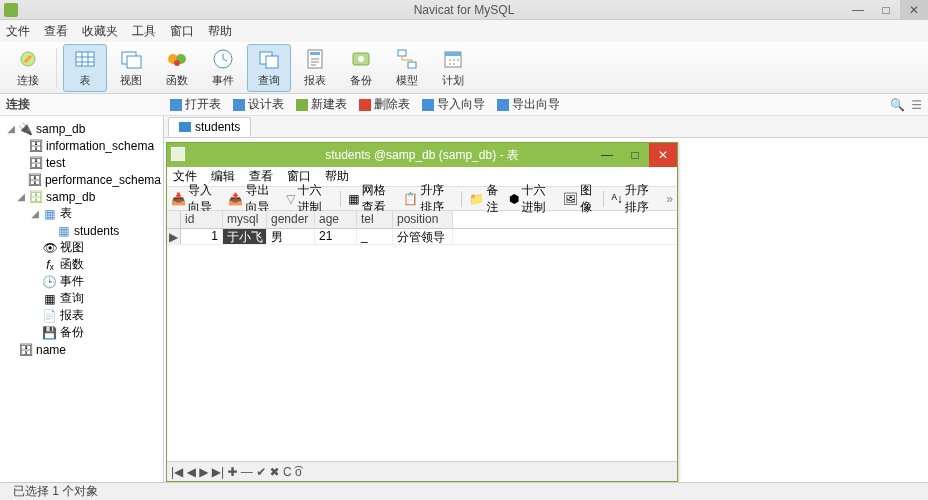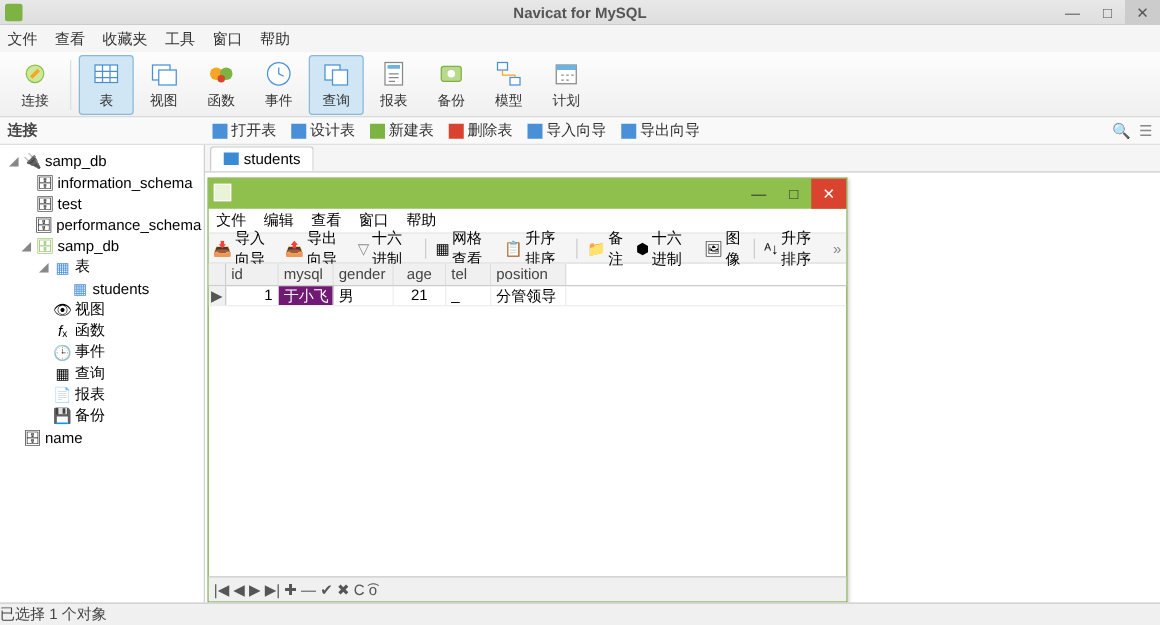--- a/index.html
+++ b/index.html
@@ -1,21 +1,21 @@
 <!DOCTYPE html>
 <html><head>
 <meta charset="utf-8">
 <style>
 * { box-sizing: border-box; margin: 0; padding: 0; font-family: "Microsoft YaHei", Arial, sans-serif; font-size: 12px; }
 body { background: #fff; width: 928px; height: 500px; overflow: hidden; position: relative; }
 
 
 .titlebar { height: 20px; background: linear-gradient(#e8e8e8,#dedede); display:flex; align-items:center; justify-content:center; position:relative; border-bottom:1px solid #ccc;}
 .titlebar .app-icon { position:absolute; left:4px; top:3px; width:14px; height:14px; background:#7cb342; border-radius:2px;}
-.titlebar .title { color:#555;font-weight:bold; }
+.titlebar .title { color:#555; }
 .titlebar .winbtns { position:absolute; right:0; top:0; display:flex; }
 .titlebar .winbtn { width:28px; height:20px; display:flex; align-items:center; justify-content:center; color:#555; }
 .titlebar .winbtn.close { background:#ccc; }
 
 
 .menubar { height:22px; background:#f5f5f5; display:flex; align-items:center; padding:0 6px; gap:14px; }
 .menubar span { color:#333; }
 
 
 .ribbon { height:52px; background:linear-gradient(#fdfdfd,#f0f0f0); border-bottom:1px solid #d0d0d0; display:flex; align-items:center; padding:0 6px; gap:2px;}
@@ -57,28 +57,28 @@
 .child .ctitle .cbtn { width:28px; height:24px; display:flex; align-items:center; justify-content:center; color:#333;}
 .child .ctitle .cbtn.close { background:#d9432f; color:#fff;}
 .child .cmenu { height:20px; background:#fff; border-bottom:1px solid #e0e0e0; display:flex; align-items:center; gap:14px; padding:0 6px;}
 .child .ctoolbar { height:24px; background:#f5f5f5; border-bottom:1px solid #d8d8d8; display:flex; align-items:center; padding:0 4px; gap:8px;}
 .child .ctoolbar span { display:flex; align-items:center; gap:2px;}
 .child .ctoolbar .tsep { width:1px; height:16px; background:#ccc;}
 .child .grid-head { height:18px; background:#fff; border-bottom:1px solid #ccc; display:flex;}
 .child .grid-head .col { border-right:1px solid #ddd; padding:1px 4px; color:#444; background:#f0f0f0;}
 .child .grid-row { height:16px; display:flex; border-bottom:1px solid #eee;}
 .child .grid-row .cell { border-right:1px solid #eee; padding:0 4px; overflow:hidden; white-space:nowrap;}
-.child .grid-row .sel-cell { background:#701a75; color:#fff;}
+.child .grid-row .sel-cell { background:#404040; color:#fff;}
 .child .rowmark { width:14px; border-right:1px solid #ccc; display:flex; align-items:center; justify-content:center; color:#555; background:#f0f0f0;}
 .child .cnav { position:absolute; bottom:0; left:0; right:0; height:20px; background:#f0f0f0; border-top:1px solid #ccc; display:flex; align-items:center; padding:0 4px; gap:6px; color:#555; font-family:monospace; font-size:11px;}
 
 
-.status { position:absolute; bottom:0; left:0; right:0; height:18px; background:#f0f0f0; border-top:1px solid #ccc; display:flex; align-items:center; padding:0 0; color:#444;}
-
-.c-id{width:42px} .c-name{width:44px} .c-gender{width:48px} .c-age{width:42px;text-align:center} .c-tel{width:36px} .c-pos{width:60px}
+.status { position:absolute; bottom:0; left:0; right:0; height:18px; background:#f0f0f0; border-top:1px solid #ccc; display:flex; align-items:center; padding:0 13px; color:#444;}
+
+.c-id{width:42px} .c-name{width:44px} .c-gender{width:48px} .c-age{width:42px;text-align:left} .c-tel{width:36px} .c-pos{width:60px}
 
 svg { display:block; }
 </style>
 </head>
 <body>
 
 <div class="titlebar">
   <div class="app-icon"></div>
   <div class="title">Navicat for MySQL</div>
   <div class="winbtns">
@@ -307,20 +307,21 @@
     <div class="tab-strip">
       <div class="tab">
           <span class="ic"></span>
           <span>students</span>
         </div>
     </div>
 
     <div class="child">
       <div class="ctitle">
         <div class="cic"></div>
+        <span>students @samp_db (samp_db) - 表</span>
         <div class="cbtns">
           <div class="cbtn">—</div>
           <div class="cbtn">□</div>
           <div class="cbtn close">✕</div>
         </div>
       </div>
       <div class="cmenu">
         <span>文件</span>
         <span>编辑</span>
         <span>查看</span>

